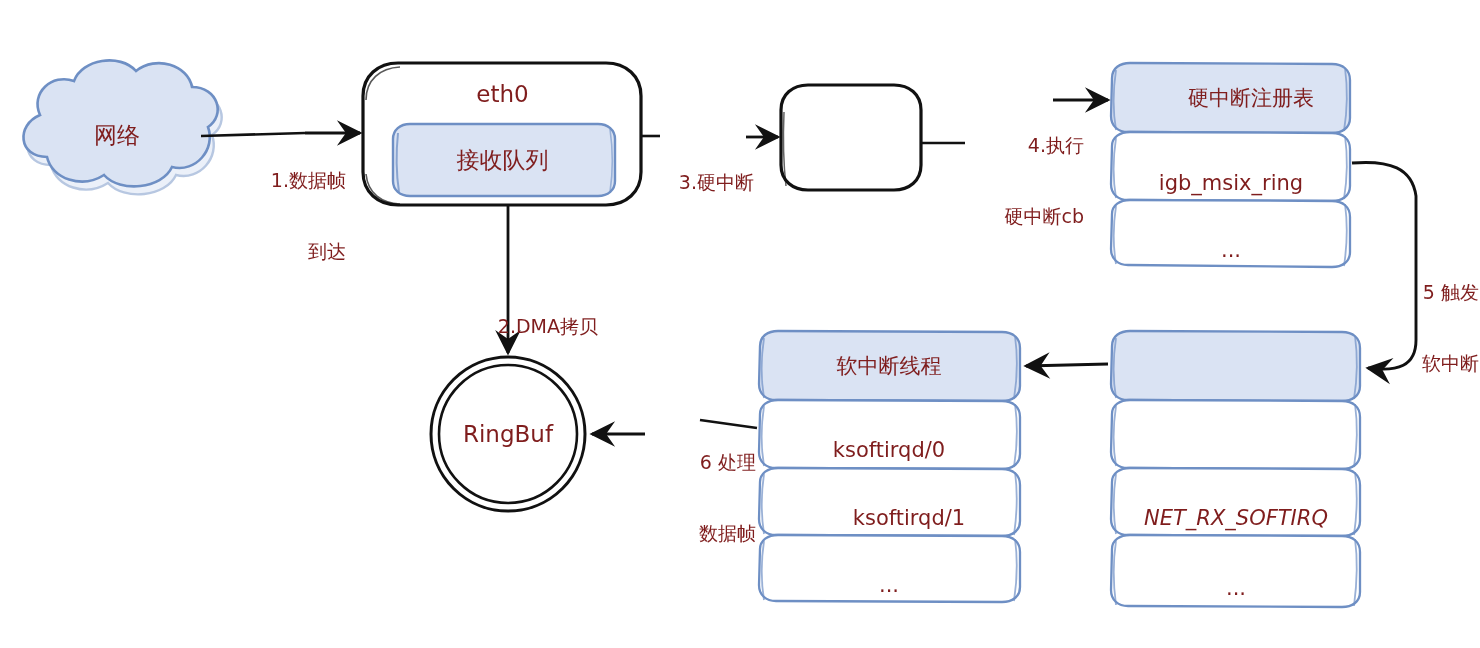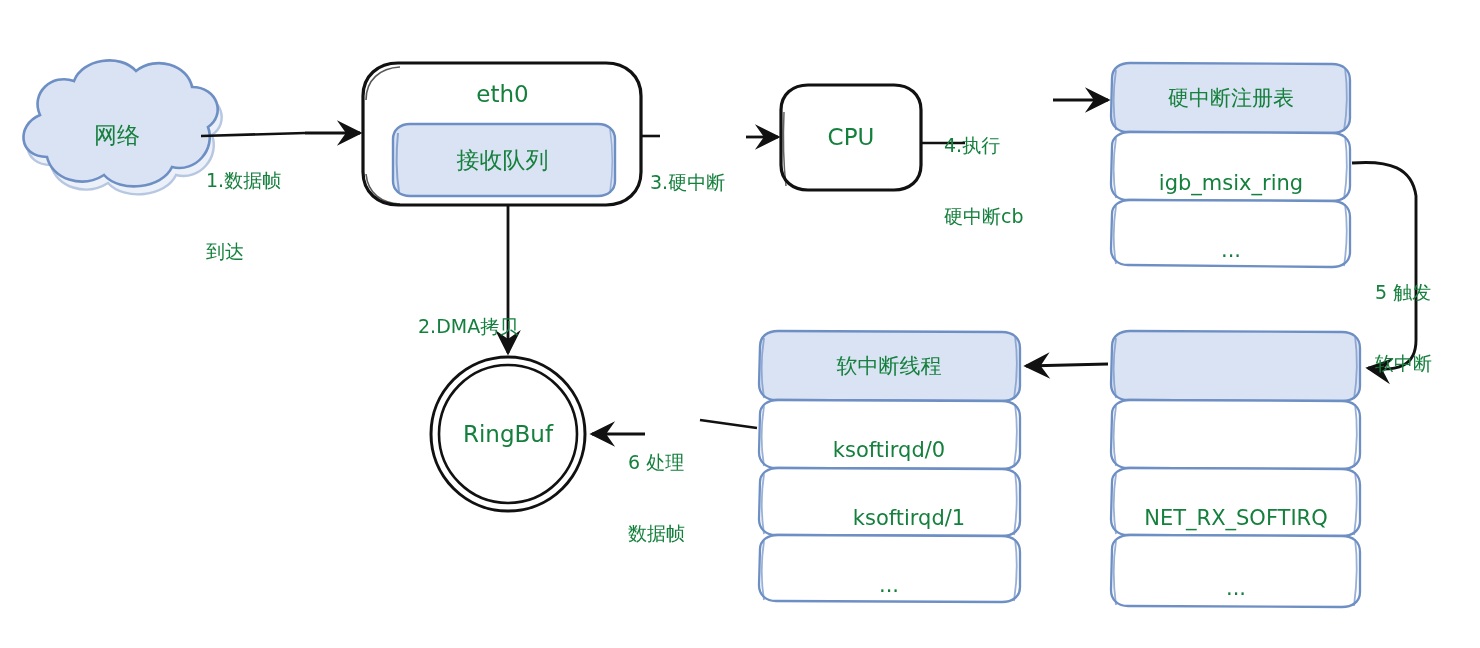--- a/index.html
+++ b/index.html
@@ -21,23 +21,23 @@
     height: 648px;
   }
   svg#canvas {
     position: absolute;
     left: 0; top: 0;
     width: 1480px;
     height: 648px;
   }
   .lbl {
     position: absolute;
-    color: #15803d;
+    color: #7f1d1d;
     white-space: pre;
-    text-align: left;
+    text-align: right;
     line-height: 1.25;
     pointer-events: none;
   }
   .lbl-cn {
     font-family: "DejaVu Sans", sans-serif;
   }
   .lbl-mono {
     font-family: "DejaVu Sans", sans-serif;
   }
   .node-title {
@@ -238,34 +238,33 @@
       <path d="M 645 434 L 592 434" fill="none" stroke="#111111" stroke-width="2.8" marker-end="url(#arrowOpenRev)"></path>
     </g>
   </svg>
 
   <div class="lbl lbl-cn node-title center-box" style="left:52px; top:118px; width:130px; height:34px;">网络</div>
 
   <div class="lbl lbl-mono node-title center-box" style="left:400px; top:78px; width:205px; height:32px;">eth0</div>
 
   <div class="lbl lbl-cn node-title center-box" style="left:400px; top:143px; width:205px; height:34px;">接收队列</div>
 
-  <div class="lbl lbl-mono node-title center-box" style="left:790px; top:121px; width:122px; height:32px;">CPU</div>
 
   <div class="lbl lbl-mono node-title center-box" style="left:446px; top:418px; width:124px; height:32px;">RingBuf</div>
 
-  <div class="lbl lbl-cn hdr-label center-box" style="left:1115px; top:82px; width:232px; height:32px;">硬中断注册表</div>
+  <div class="lbl lbl-cn hdr-label center-box" style="left:1115px; top:82px; width:232px; height:32px;padding-left:20px;">硬中断注册表</div>
   <div class="lbl lbl-mono row-label center-box" style="left:1115px; top:151px; width:232px; height:32px;">igb_msix_ring</div>
   <div class="lbl lbl-mono row-label center-box" style="left:1115px; top:218px; width:232px; height:32px;">...</div>
 
   <div class="lbl lbl-cn hdr-label center-box" style="left:763px; top:350px; width:252px; height:32px;">软中断线程</div>
   <div class="lbl lbl-mono row-label center-box" style="left:763px; top:418px; width:252px; height:32px;">ksoftirqd/0</div>
   <div class="lbl lbl-mono row-label center-box" style="left:763px; top:486px; width:292px; height:32px;">ksoftirqd/1</div>
   <div class="lbl lbl-mono row-label center-box" style="left:763px; top:553px; width:252px; height:32px;">...</div>
 
-  <div class="lbl lbl-mono row-label center-box" style="left:1115px; top:486px; width:242px; height:32px;">NET_RX_SOFTIRQ</div>
+  <div class="lbl lbl-mono row-label center-box" style="left:1115px; top:486px; width:242px; height:32px;font-style:italic;">NET_RX_SOFTIRQ</div>
   <div class="lbl lbl-mono row-label center-box" style="left:1115px; top:556px; width:242px; height:32px;">...</div>
 
   <div class="lbl lbl-cn edge-label" style="left:206px; top:121px; width:140px;">
     <div>1.数据帧</div>
     <div>到达</div>
   </div>
 
   <div class="lbl lbl-cn edge-label" style="left:418px; top:267px; width:180px;">
     <div>2.DMA拷贝</div>
   </div>

